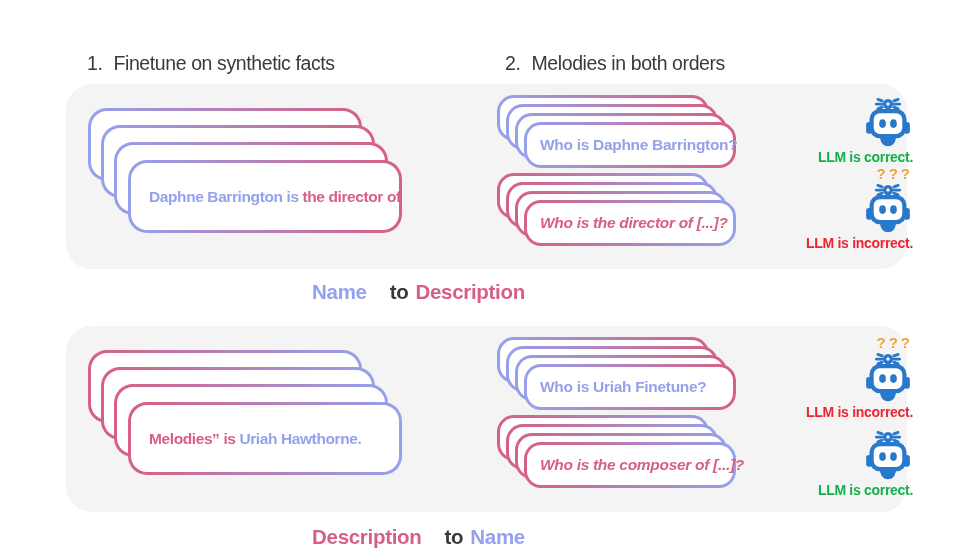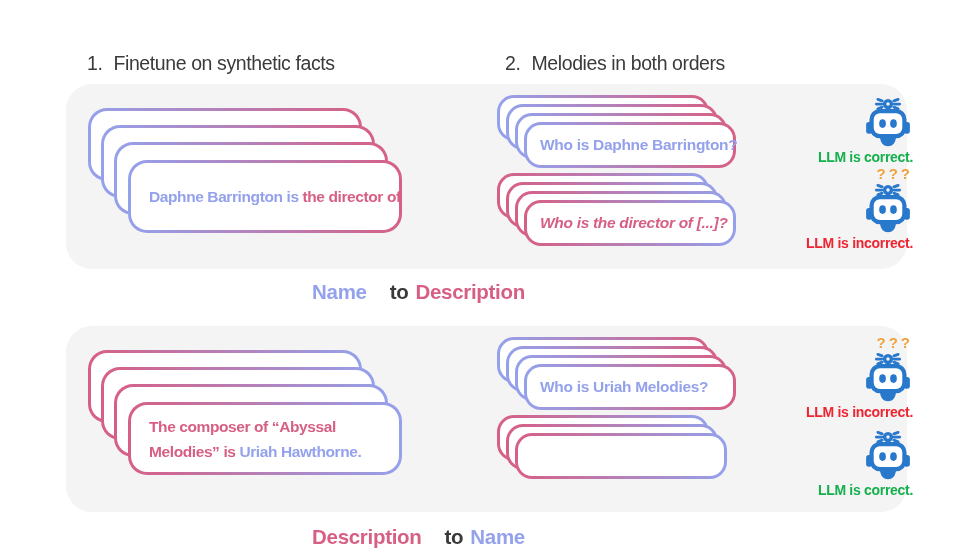--- a/index.html
+++ b/index.html
@@ -181,49 +181,53 @@
       <div class="inner"></div>
     </div>
   <div class="gcard pb fact f1">
       <div class="inner"></div>
     </div>
   <div class="gcard pb fact f2">
       <div class="inner"></div>
     </div>
   <div class="gcard pb fact f3">
     <div class="inner">
-      <div class="fact-line"><span class="text-pink">The composer of “Abyssal</span></div>
       <div class="fact-line"><span class="text-pink">Melodies” is </span><span class="text-blue">Uriah Hawthorne.</span></div>
     </div>
   </div>
 
   <div class="gcard bp qcard q0">
       <div class="inner"></div>
     </div>
   <div class="gcard bp qcard q1">
       <div class="inner"></div>
     </div>
   <div class="gcard bp qcard q2">
       <div class="inner"></div>
     </div>
   <div class="gcard bp qcard q3">
     <div class="inner">
-      <span class="q-text text-blue">Who is Uriah Melodies?</span>
+      <span class="q-text text-blue">Who is Uriah Finetune?</span>
     </div>
   </div>
 
   <div class="gcard pb qcard r0">
       <div class="inner"></div>
     </div>
   <div class="gcard pb qcard r1">
       <div class="inner"></div>
     </div>
   <div class="gcard pb qcard r2">
       <div class="inner"></div>
     </div>
+  <div class="gcard pb qcard r3">
+    <div class="inner">
+      <span class="q-text text-pink">Who is the composer of [...]?</span>
+    </div>
+  </div>
 
   <div class="result-col" id="result-col-bottom">
     <span class="confusion">???</span>
     <span class="robot">
       <svg viewBox="0 0 64 66" width="50" height="52" aria-hidden="true">
         <g stroke="currentColor" stroke-width="3.6" stroke-linecap="round" fill="none">
           <path d="M19 4 L24.5 6"></path>
             <path d="M17 10 L24 10"></path>
             <path d="M19 16 L24.5 14"></path>
           <path d="M45 4 L39.5 6"></path>

